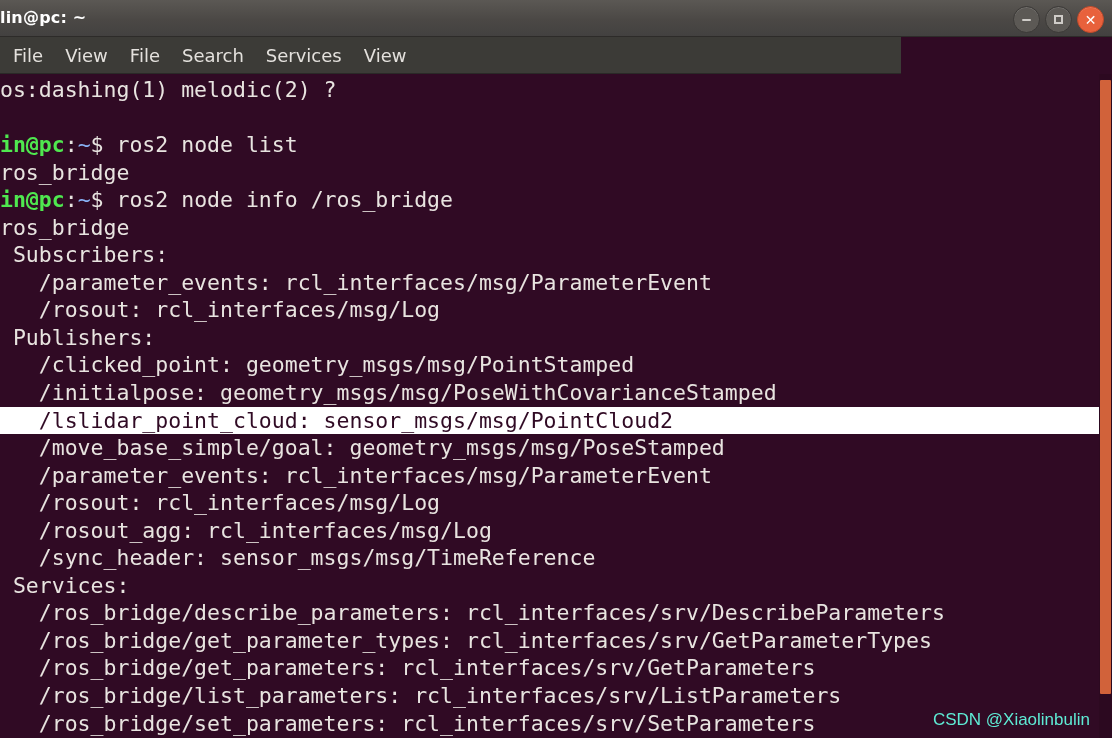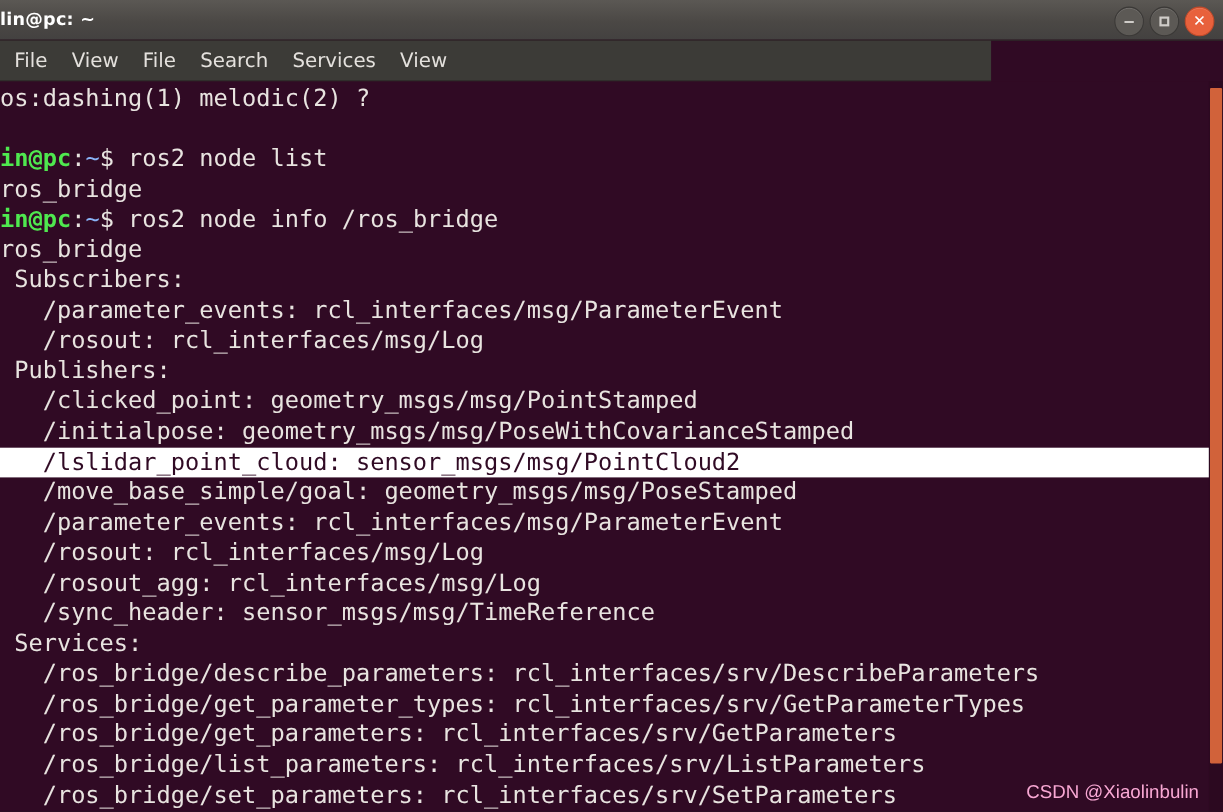--- a/index.html
+++ b/index.html
@@ -163,21 +163,21 @@
     background: #d1623a;
     border-radius: 1px;
     cursor: pointer;
   }
 
   
   #watermark {
     position: absolute;
     right: 22px;
     bottom: 8px;
-    color: #f9a8d4;
+    color: #5eead4;
     font-family: "Liberation Sans", sans-serif;
     font-size: 17px;
     white-space: pre;
     pointer-events: none;
   }
 </style>
 </head>
 <body>
 
 <div id="window">

